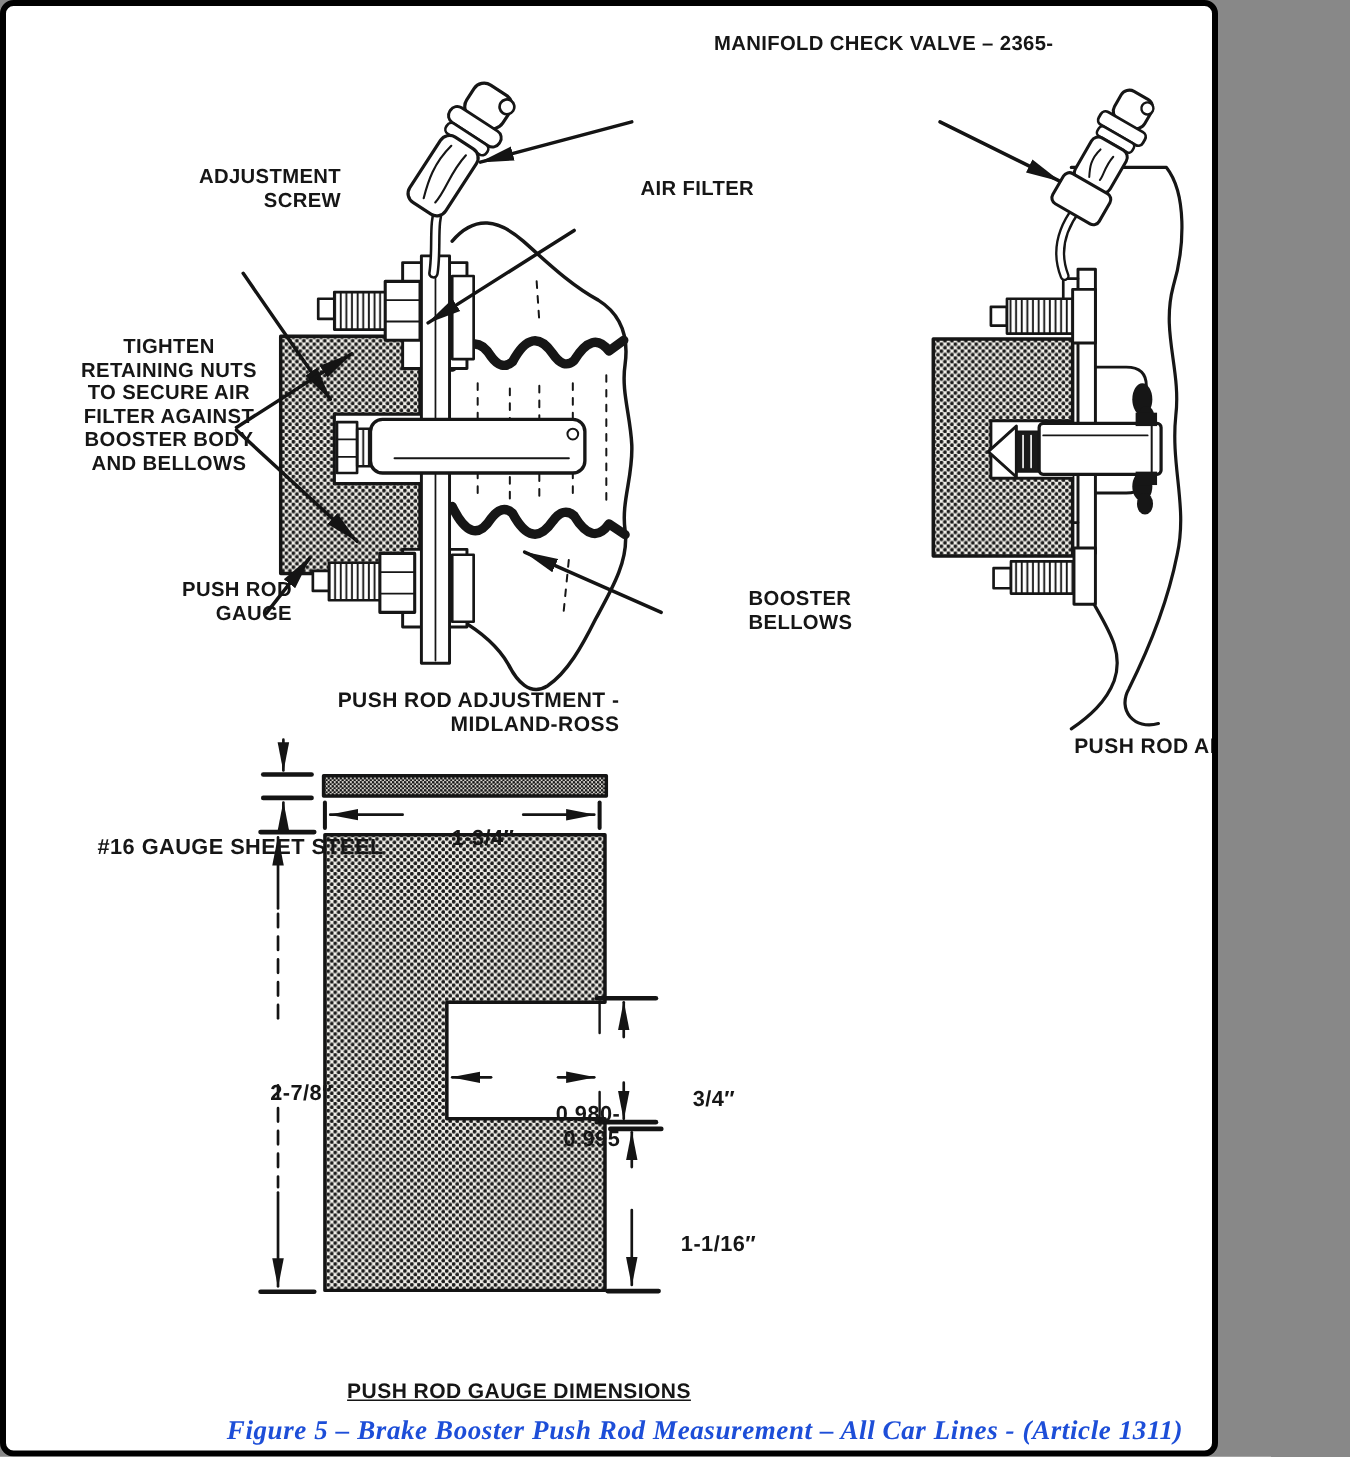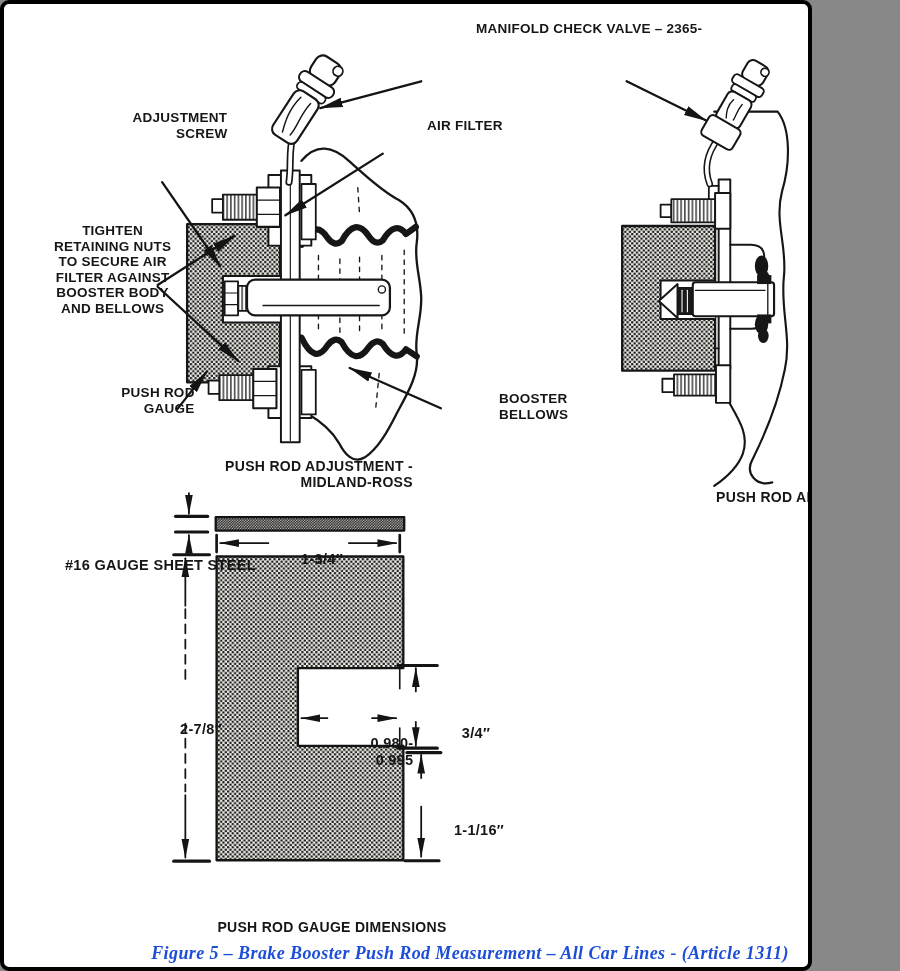--- a/index.html
+++ b/index.html
@@ -298,17 +298,17 @@
 
   <div class="lbl center dim" style="left:388px;top:731px;line-height:17px;">
     <span class="ln">0.980-</span>
     <span class="ln">0.995</span>
   </div>
 
   <div class="lbl center dim" style="left:472px;top:722px;">3/4″</div>
 
   <div class="lbl center dim" style="left:475px;top:819px;">1-1/16″</div>
 
-  <div class="lbl center capt" style="left:328px;top:916px;">PUSH ROD GAUGE DIMENSIONS</div>
+  <div class="lbl center capt" style="left:342px;top:916px;text-decoration:underline;">PUSH ROD GAUGE DIMENSIONS</div>
 
   <div class="figcap" style="left:466px;top:939px;">Figure 5 – Brake Booster Push Rod Measurement – All Car Lines - (Article 1311)</div>
 
 </div>
 
 </body></html>

